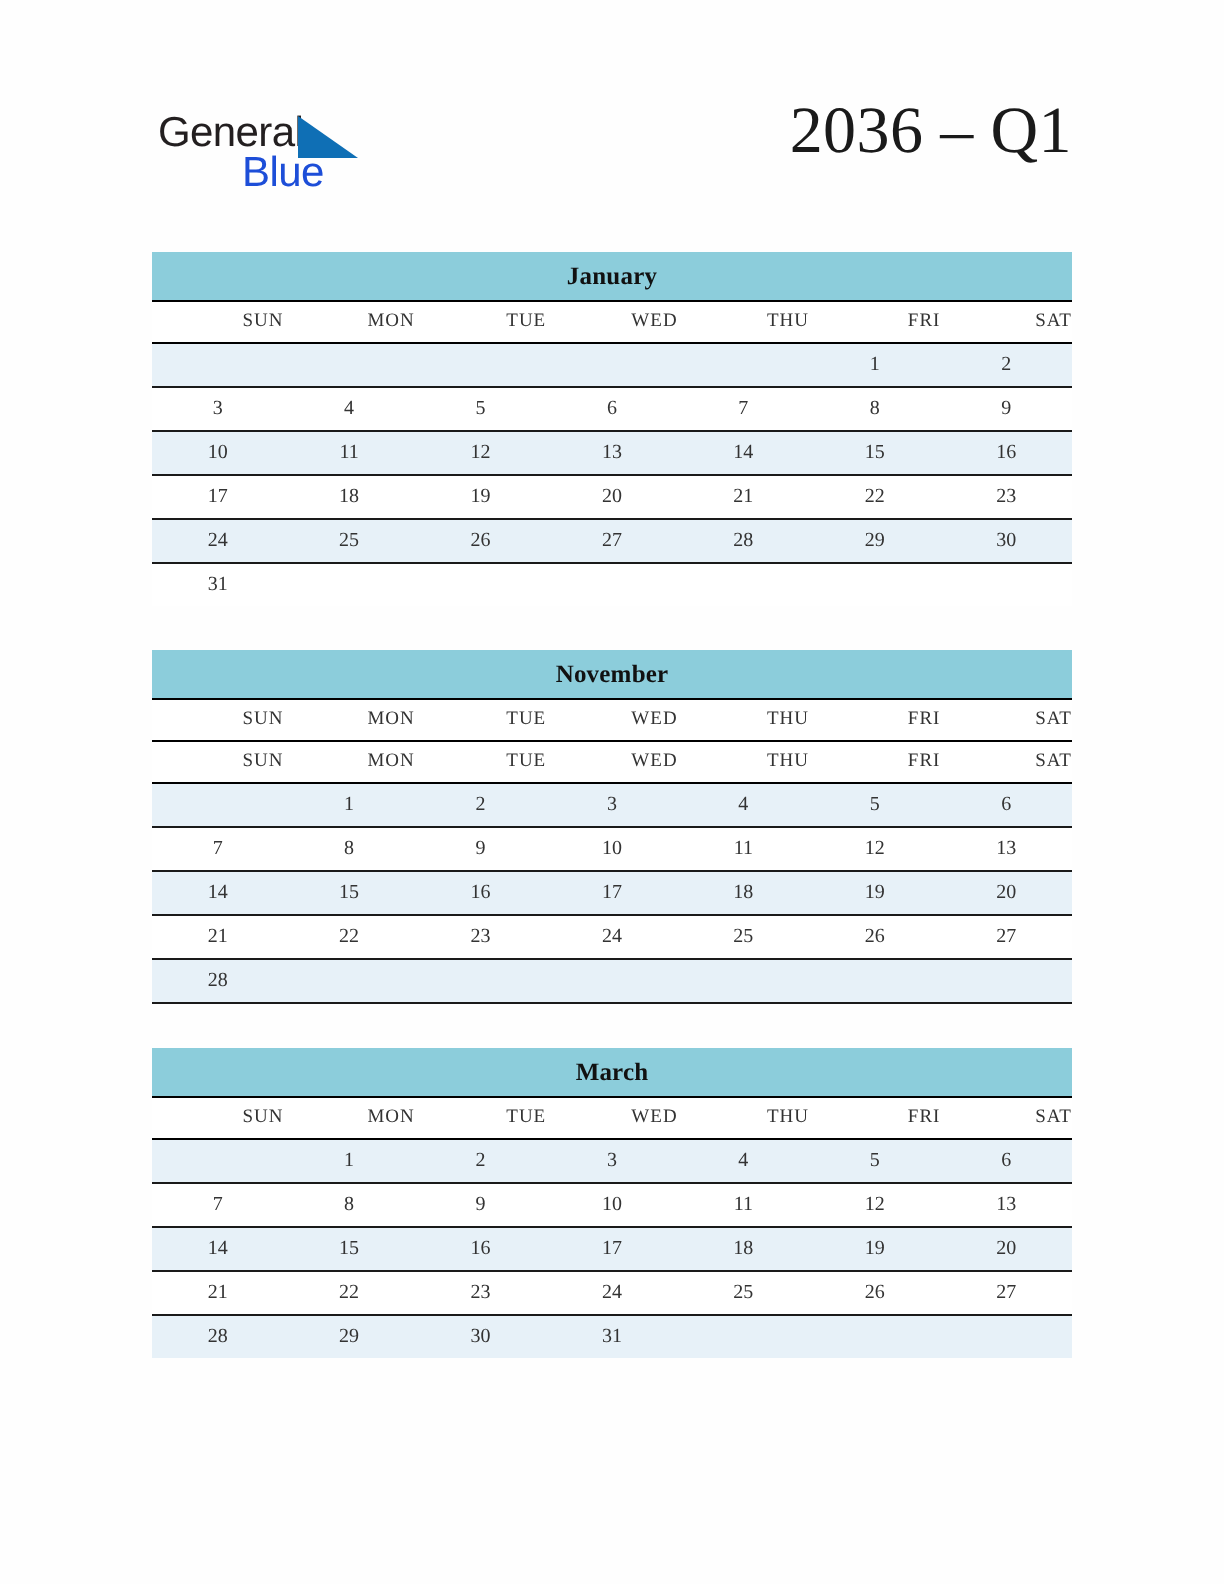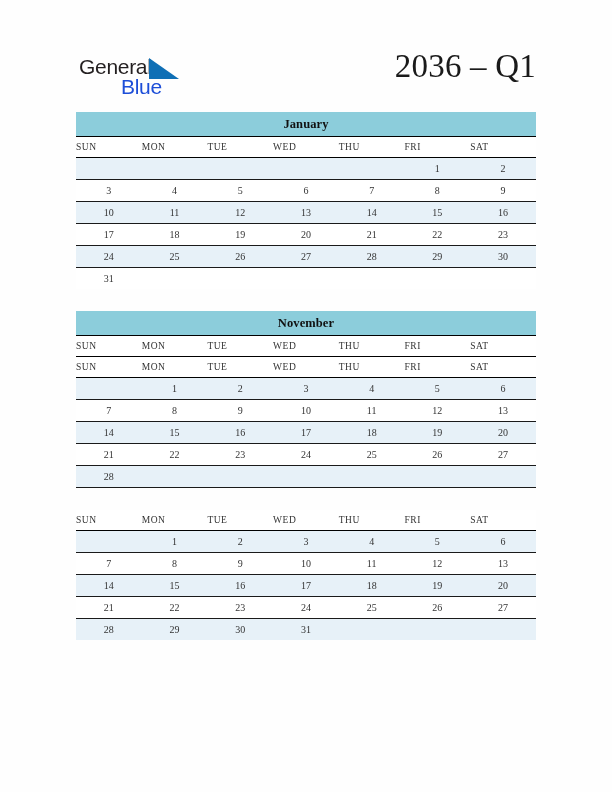--- a/index.html
+++ b/index.html
@@ -72,21 +72,21 @@
     font-size: 33px;
     color: #1a1a1a;
     letter-spacing: 0.2px;
     white-space: nowrap;
   }
 
   
   .calendars {
     position: absolute;
     left: 76px;
-    top: 112px;
+    top: 126px;
     width: 460px;
   }
   .month-block {
     width: 460px;
     margin-bottom: 22px;
   }
   .month-block:last-child { margin-bottom: 0; }
 
   table.cal {
     width: 460px;
@@ -104,21 +104,21 @@
     vertical-align: middle;
     font-family: "Liberation Serif", serif;
     font-weight: bold;
     font-size: 12.5px;
     color: #111111;
     letter-spacing: 0.1px;
     border-bottom: 1.3px solid #000000;
   }
   .dow-cell {
     height: 20px;
-    text-align: left;
+    text-align: right;
     vertical-align: middle;
     font-family: "Liberation Serif", serif;
     font-size: 9.5px;
     font-weight: normal;
     color: #333333;
     letter-spacing: 0.5px;
     background: #ffffff;
     border-bottom: 1.3px solid #000000;
   }
   .day-cell {
@@ -298,20 +298,23 @@
             <td class="day-cell"></td>
           </tr>
         </tbody>
       </table>
     </div>
 
     <div class="month-block">
       <table class="cal">
         <tbody>
           <tr>
+            <td class="month-name-cell" colspan="7">March</td>
+          </tr>
+          <tr>
             <td class="dow-cell">SUN</td>
             <td class="dow-cell">MON</td>
             <td class="dow-cell">TUE</td>
             <td class="dow-cell">WED</td>
             <td class="dow-cell">THU</td>
             <td class="dow-cell">FRI</td>
             <td class="dow-cell">SAT</td>
           </tr>
           <tr class="week-shaded week-rule">
             <td class="day-cell"></td>

